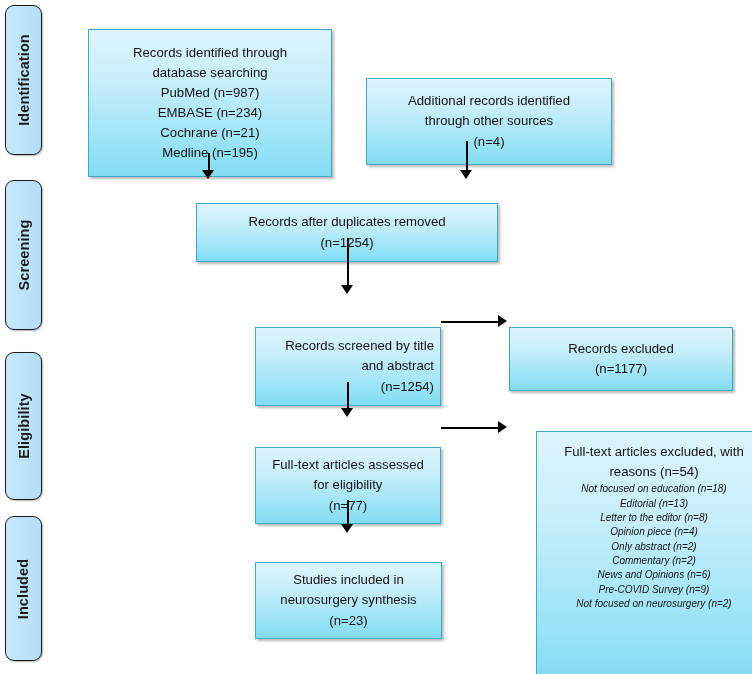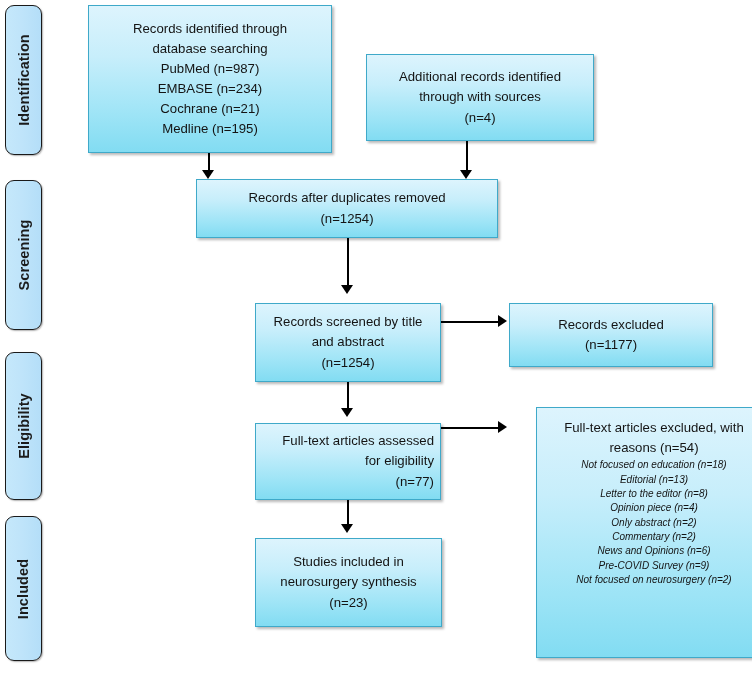--- a/index.html
+++ b/index.html
@@ -49,20 +49,21 @@
     box-shadow: 2px 2px 2.5px rgba(0,0,0,0.28);
     display: flex;
     flex-direction: column;
     align-items: center;
     justify-content: center;
     text-align: center;
     color: #141414;
     font-size: 13.2px;
     line-height: 1.52;
     padding: 2px 6px;
+    margin-top: 24px;
   }
   .flow-box .line { display: block; width: 100%; }
   .flow-box .reason {
     font-style: italic;
     font-size: 10px;
     line-height: 1.44;
   }
 
   
   .conn-v {
@@ -113,58 +114,58 @@
 
   <div class="flow-box" style="left:88px; top:5px; width:244px; height:148px;">
     <span class="line">Records identified through</span>
     <span class="line">database searching</span>
     <span class="line">PubMed (n=987)</span>
     <span class="line">EMBASE (n=234)</span>
     <span class="line">Cochrane (n=21)</span>
     <span class="line">Medline (n=195)</span>
   </div>
 
-  <div class="flow-box" style="left:366px; top:54px; width:228px; height:87px;align-items:flex-end;">
+  <div class="flow-box" style="left:366px; top:54px; width:246px; height:87px;align-items:flex-end;">
     <span class="line">Additional records identified</span>
-    <span class="line">through with sources</span>
+    <span class="line">through other sources</span>
     <span class="line">(n=4)</span>
   </div>
 
   <div class="conn-v" style="left:208px; top:153px; height:20px;"></div>
   <div class="arrow-down" style="left:202px; top:170px;"></div>
 
   <div class="conn-v" style="left:466px; top:141px; height:32px;"></div>
   <div class="arrow-down" style="left:460px; top:170px;"></div>
 
   <div class="flow-box" style="left:196px; top:179px; width:302px; height:59px;">
     <span class="line">Records after duplicates removed</span>
     <span class="line">(n=1254)</span>
   </div>
 
   <div class="conn-v" style="left:347px; top:238px; height:48px;"></div>
   <div class="arrow-down" style="left:341px; top:285px;"></div>
 
-  <div class="flow-box" style="left:255px; top:303px; width:186px; height:79px;">
+  <div class="flow-box" style="left:255px; top:303px; width:186px; height:79px;text-align:right;">
     <span class="line">Records screened by title</span>
     <span class="line">and abstract</span>
     <span class="line">(n=1254)</span>
   </div>
 
   <div class="conn-h" style="left:441px; top:321px; width:58px;"></div>
   <div class="arrow-right" style="left:498px; top:315px;"></div>
 
-  <div class="flow-box" style="left:509px; top:303px; width:204px; height:64px;">
+  <div class="flow-box" style="left:509px; top:303px; width:224px; height:64px;">
     <span class="line">Records excluded</span>
     <span class="line">(n=1177)</span>
   </div>
 
   <div class="conn-v" style="left:347px; top:382px; height:27px;"></div>
   <div class="arrow-down" style="left:341px; top:408px;"></div>
 
-  <div class="flow-box" style="left:255px; top:423px; width:186px; height:77px;text-align:right;">
+  <div class="flow-box" style="left:255px; top:423px; width:186px; height:77px;">
     <span class="line">Full-text articles assessed</span>
     <span class="line">for eligibility</span>
     <span class="line">(n=77)</span>
   </div>
 
   <div class="conn-h" style="left:441px; top:427px; width:58px;"></div>
   <div class="arrow-right" style="left:498px; top:421px;"></div>
 
   <div class="flow-box" style="left:536px; top:407px; width:236px; height:251px; justify-content:flex-start; padding-top:10px;">
     <span class="line">Full-text articles excluded, with</span>
@@ -176,19 +177,19 @@
     <span class="line reason">Only abstract (n=2)</span>
     <span class="line reason">Commentary (n=2)</span>
     <span class="line reason">News and Opinions (n=6)</span>
     <span class="line reason">Pre-COVID Survey (n=9)</span>
     <span class="line reason">Not focused on neurosurgery (n=2)</span>
   </div>
 
   <div class="conn-v" style="left:347px; top:500px; height:25px;"></div>
   <div class="arrow-down" style="left:341px; top:524px;"></div>
 
-  <div class="flow-box" style="left:255px; top:538px; width:187px; height:89px;">
+  <div class="flow-box" style="left:255px; top:538px; width:187px; height:77px;">
     <span class="line">Studies included in</span>
     <span class="line">neurosurgery synthesis</span>
     <span class="line">(n=23)</span>
   </div>
 
 </div>
 
 </body></html>

